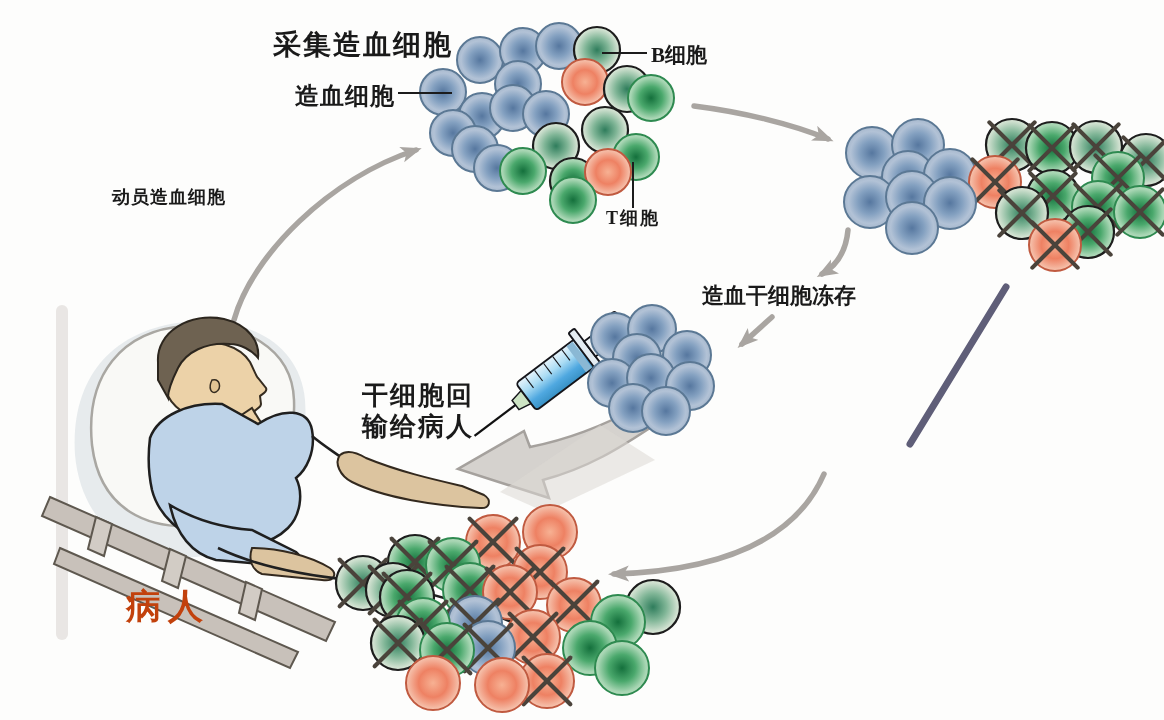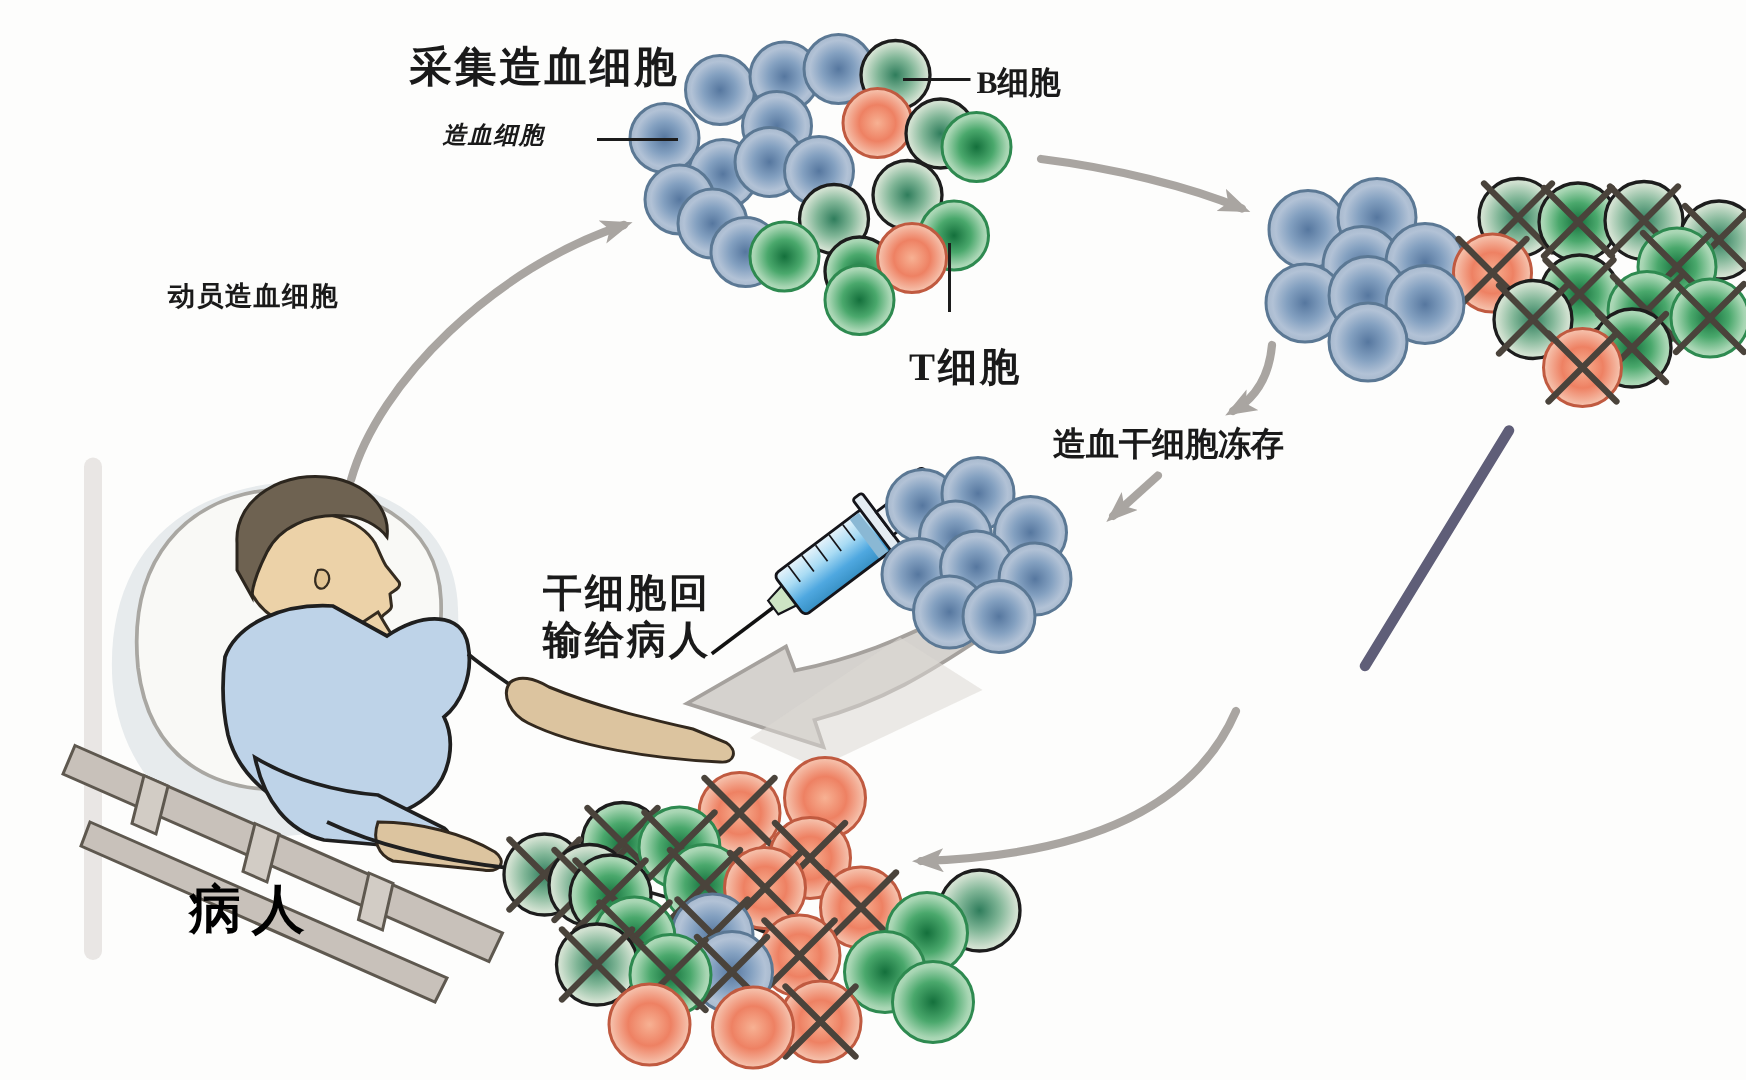--- a/index.html
+++ b/index.html
@@ -7,23 +7,23 @@
     position:relative;width:1164px;height:720px;margin:0 auto;
     background:#fdfdfc;overflow:hidden;
     font-family:"Liberation Serif","DejaVu Serif",serif;
   }
   .stage svg.art{position:absolute;left:0;top:0;}
   .lbl{
     position:absolute;font-weight:bold;color:#1a1a1a;white-space:nowrap;
     font-family:"Liberation Serif","DejaVu Serif",serif;
   }
   .lbl-collect{left:273px;top:26px;font-size:28px;letter-spacing:2px;}
-  .lbl-hema{left:295px;top:80px;font-size:16px;letter-spacing:1px;font-style:italic;}
+  .lbl-hema{left:295px;top:80px;font-size:24px;letter-spacing:1px;}
   .lbl-b{left:651px;top:41px;font-size:21px;}
-  .lbl-t{left:606px;top:227px;font-size:26px;letter-spacing:2px;}
+  .lbl-t{left:606px;top:206px;font-size:18px;letter-spacing:2px;}
   .lbl-mobilize{left:112px;top:185px;font-size:18px;letter-spacing:1px;}
   .lbl-freeze{left:702px;top:281px;font-size:22px;}
   .lbl-reinfuse{left:362px;top:381px;font-size:26px;line-height:1.18;letter-spacing:2px;}
   .lbl-purge{left:770px;top:419px;font-size:23px;line-height:1.25;}
   .lbl-patient{left:126px;top:583px;font-size:35px;letter-spacing:7px;}
 </style>
 </head>
 <body>
 
 <div class="stage">
@@ -293,15 +293,15 @@
   <div class="lbl lbl-collect">采集造血细胞</div>
   <div class="lbl lbl-hema">造血细胞</div>
   <div class="lbl lbl-b">B细胞</div>
   <div class="lbl lbl-t">T细胞</div>
   <div class="lbl lbl-mobilize">动员造血细胞</div>
   <div class="lbl lbl-freeze">造血干细胞冻存</div>
   <div class="lbl lbl-reinfuse">
     <div>干细胞回</div>
     <div>输给病人</div>
   </div>
-  <div class="lbl lbl-patient" style="color: #000000;">病人</div>
+  <div class="lbl lbl-patient" style="color: #c2410c;">病人</div>
 
 </div>
 
 </body></html>

